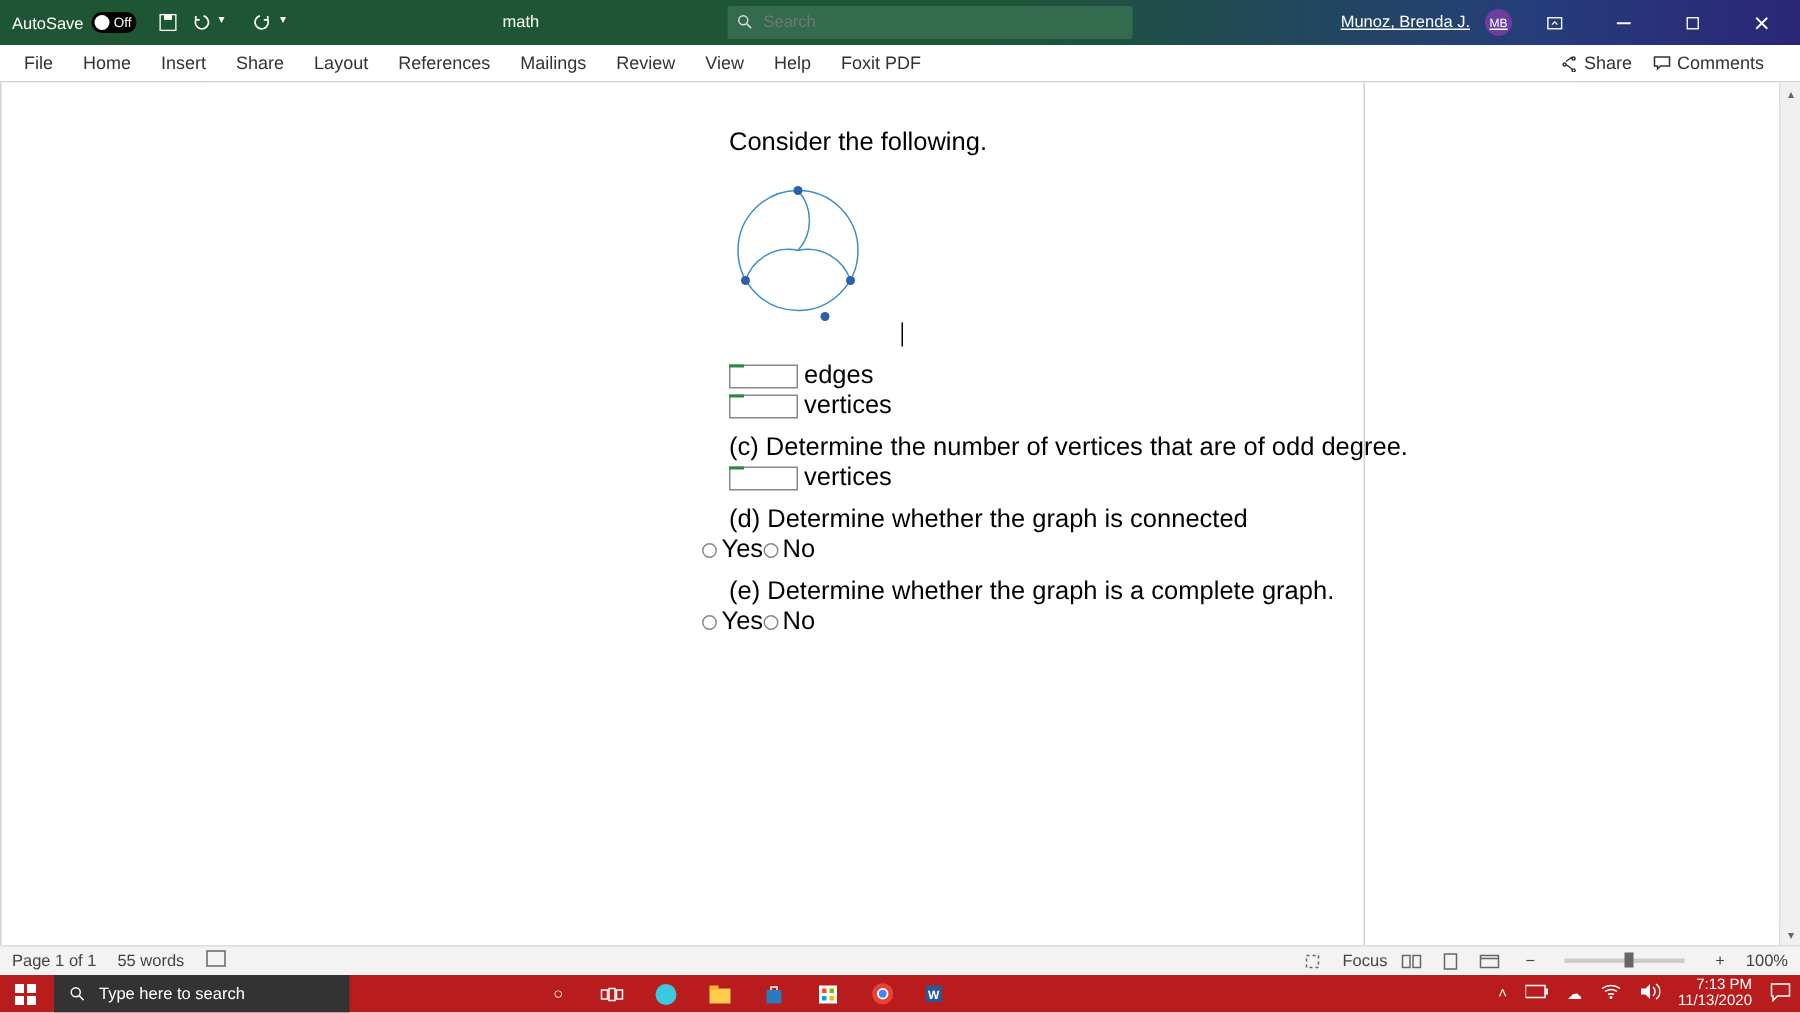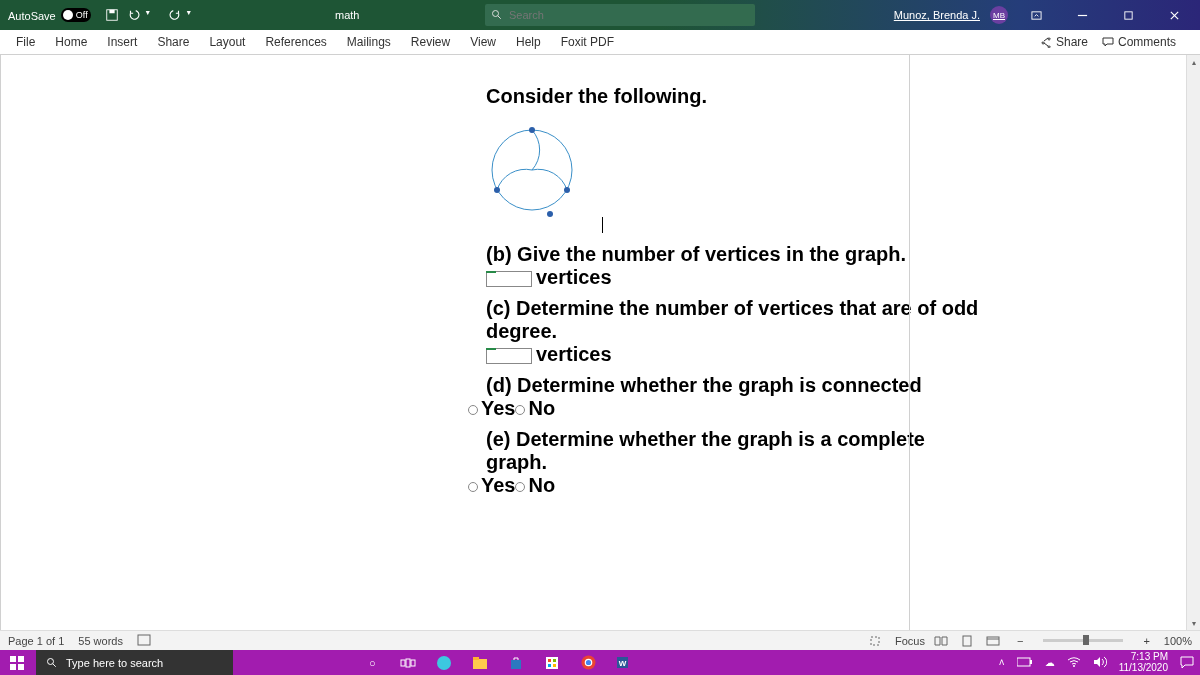--- a/index.html
+++ b/index.html
@@ -21,36 +21,36 @@
   .win-btn svg { width:11px; height:11px; }
   .ribbon { height:25px; background:#fff; border-bottom:1px solid #d0d0d0; display:flex; align-items:center; font-size:12px; color:#333; padding-left:6px; position:relative; }
   .ribbon .tab { padding:0 10px; height:100%; display:flex; align-items:center; cursor:pointer; }
   .ribbon .right { position:absolute; right:24px; display:flex; align-items:center; gap:14px; }
   .ribbon .right span { display:flex; align-items:center; gap:4px; }
   .doc-area { height:575px; background:#fff; position:relative; overflow:hidden; display:flex; }
   .page-wrap { flex:1; display:flex; justify-content:center; position:relative; }
   .scrollbar { width:14px; background:#f0f0f0; border-left:1px solid #ddd; position:relative; }
   .scroll-up,.scroll-down { width:14px; height:14px; background:#f0f0f0; display:flex; align-items:center; justify-content:center; font-size:8px; color:#666; position:absolute; }
   .scroll-up { top:0; } .scroll-down { bottom:0; }
-  .page { width:910px; height:100%; background:#fff; position:relative; padding:30px 64px 0 348px; font-size:20px; color:#000;font-weight:bold; }
+  .page { width:910px; height:100%; background:#fff; position:relative; padding:30px 64px 0 348px; font-size:17px; color:#000; }
   .page-shadow-r { position:absolute; right:276px; top:0; bottom:0; width:1px; background:#d0d0d0; }
   .page-shadow-l { position:absolute; left:0; top:0; bottom:0; width:1px; background:#d0d0d0; }
   .graph-box { margin:12px 0 8px -4px; }
   .q-line { margin-top:8px; }
   .input-box { display:inline-block; width:46px; height:16px; border:1px solid #888; vertical-align:middle; margin-right:4px; position:relative; }
   .input-box::after { content:""; position:absolute; left:-1px; top:-1px; width:10px; height:2px; background:#288a48; }
   .radio { display:inline-block; width:10px; height:10px; border:1px solid #888; border-radius:50%; vertical-align:middle; margin:0 3px 0 0; }
   .cursor-blink { display:inline-block; width:1px; height:16px; background:#000; vertical-align:middle; margin-left:4px; }
   .statusbar { height:20px; background:#f3f3f3; border-top:1px solid #ddd; display:flex; align-items:center; font-size:11px; color:#444; padding:0 8px; justify-content:space-between; }
   .statusbar .left,.statusbar .right { display:flex; align-items:center; gap:14px; }
   .view-btns { display:flex; align-items:center; gap:6px; }
   .view-btn { width:20px; height:14px; display:flex; align-items:center; justify-content:center; }
   .zoom-slider { width:80px; height:3px; background:#ccc; position:relative; margin:0 6px; }
   .zoom-thumb { width:6px; height:10px; background:#666; position:absolute; left:50%; top:-4px; }
-  .taskbar { height:25px; background:#a21caf; display:flex; align-items:center; color:#fff; font-size:11px; padding:0 0 0 0; justify-content:space-between; }
+  .taskbar { height:25px; background:#b91c1c; display:flex; align-items:center; color:#fff; font-size:11px; padding:0 0 0 0; justify-content:space-between; }
   .taskbar .left,.taskbar .right { display:flex; align-items:center; gap:2px; }
   .tb-btn { width:34px; height:25px; display:flex; align-items:center; justify-content:center; }
   .search-task { display:flex; align-items:center; gap:8px; background:#333; height:25px; padding:0 70px 0 10px; }
   .tray { display:flex; align-items:center; gap:12px; padding:0 6px; font-size:10px; }
   .tray .time { text-align:right; line-height:1.05; font-size:10px; }
 </style>
 </head>
 <body>
 
 <div class="titlebar">
@@ -152,21 +152,21 @@
           <path d="M50 10 A30 30 0 0 1 50 50" fill="none" stroke="#3a8fc8"></path>
           <path d="M15 70 A30 30 0 0 1 50 50" fill="none" stroke="#3a8fc8"></path>
           <path d="M85 70 A30 30 0 0 0 50 50" fill="none" stroke="#3a8fc8"></path>
           <circle cx="50" cy="10" r="3" fill="#2b5faa"></circle>
           <circle cx="15" cy="70" r="3" fill="#2b5faa"></circle>
           <circle cx="85" cy="70" r="3" fill="#2b5faa"></circle>
           <circle cx="68" cy="94" r="3" fill="#2b5faa"></circle>
         </svg>
         <span class="cursor-blink"></span>
       </div>
-      <div class="q-line">(b) Give the number of vertices in the graph.</div>
+      <div><span class="input-box"></span><span>edges</span></div>
       <div><span class="input-box"></span><span>vertices</span></div>
       <div class="q-line">(c) Determine the number of vertices that are of odd degree.</div>
       <div><span class="input-box"></span><span>vertices</span></div>
       <div class="q-line">(d) Determine whether the graph is connected</div>
       <div style="margin-left:-18px;"><span class="radio"></span><span>Yes</span><span class="radio" style="margin-left:0;"></span><span>No</span></div>
       <div class="q-line">(e) Determine whether the graph is a complete graph.</div>
       <div style="margin-left:-18px;"><span class="radio"></span><span>Yes</span><span class="radio" style="margin-left:0;"></span><span>No</span></div>
     </div>
     <div class="page-shadow-r"></div>
   </div>

